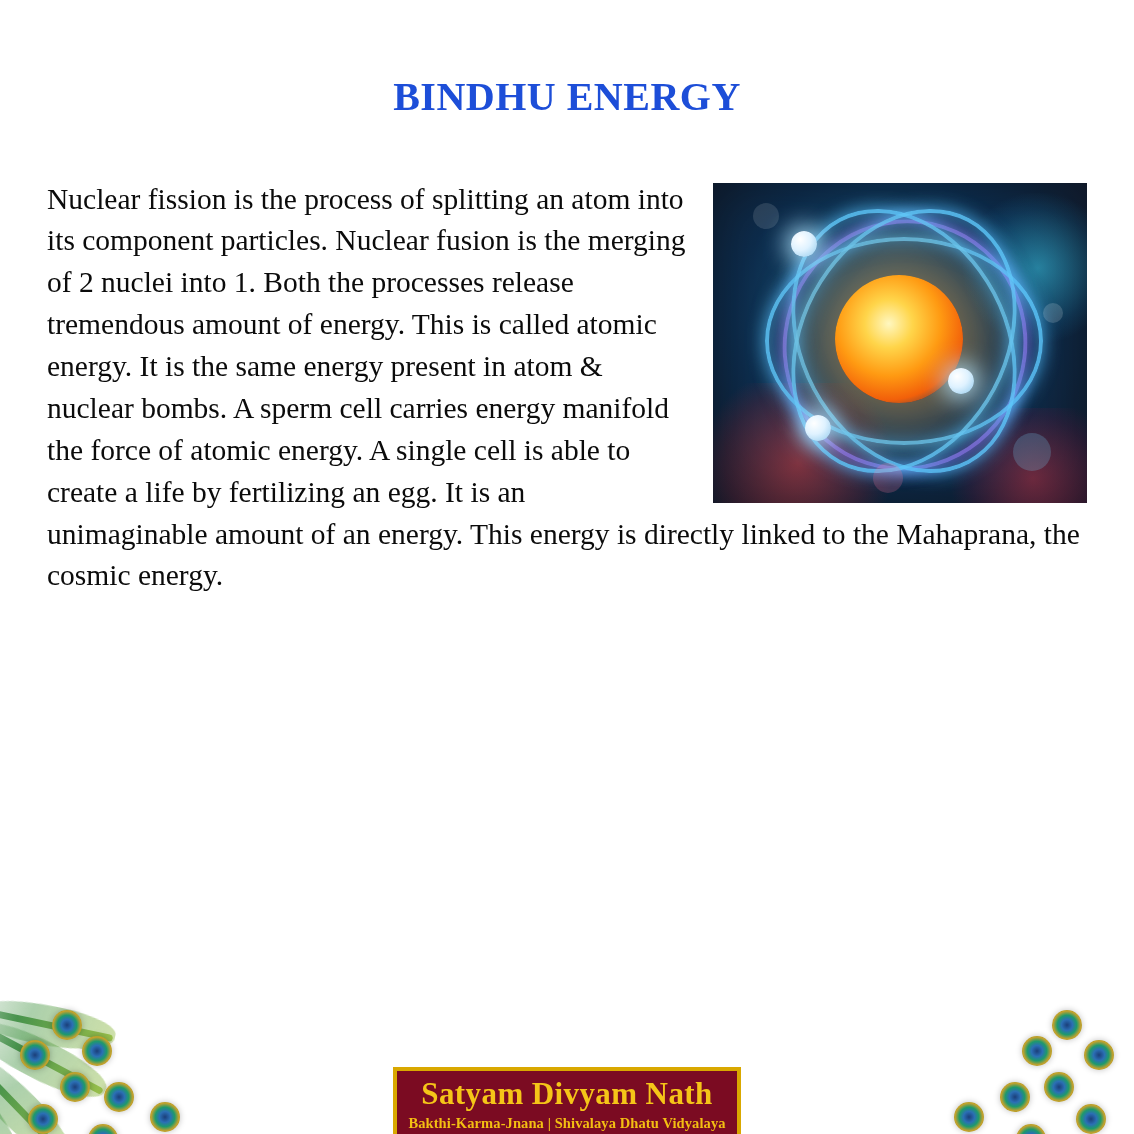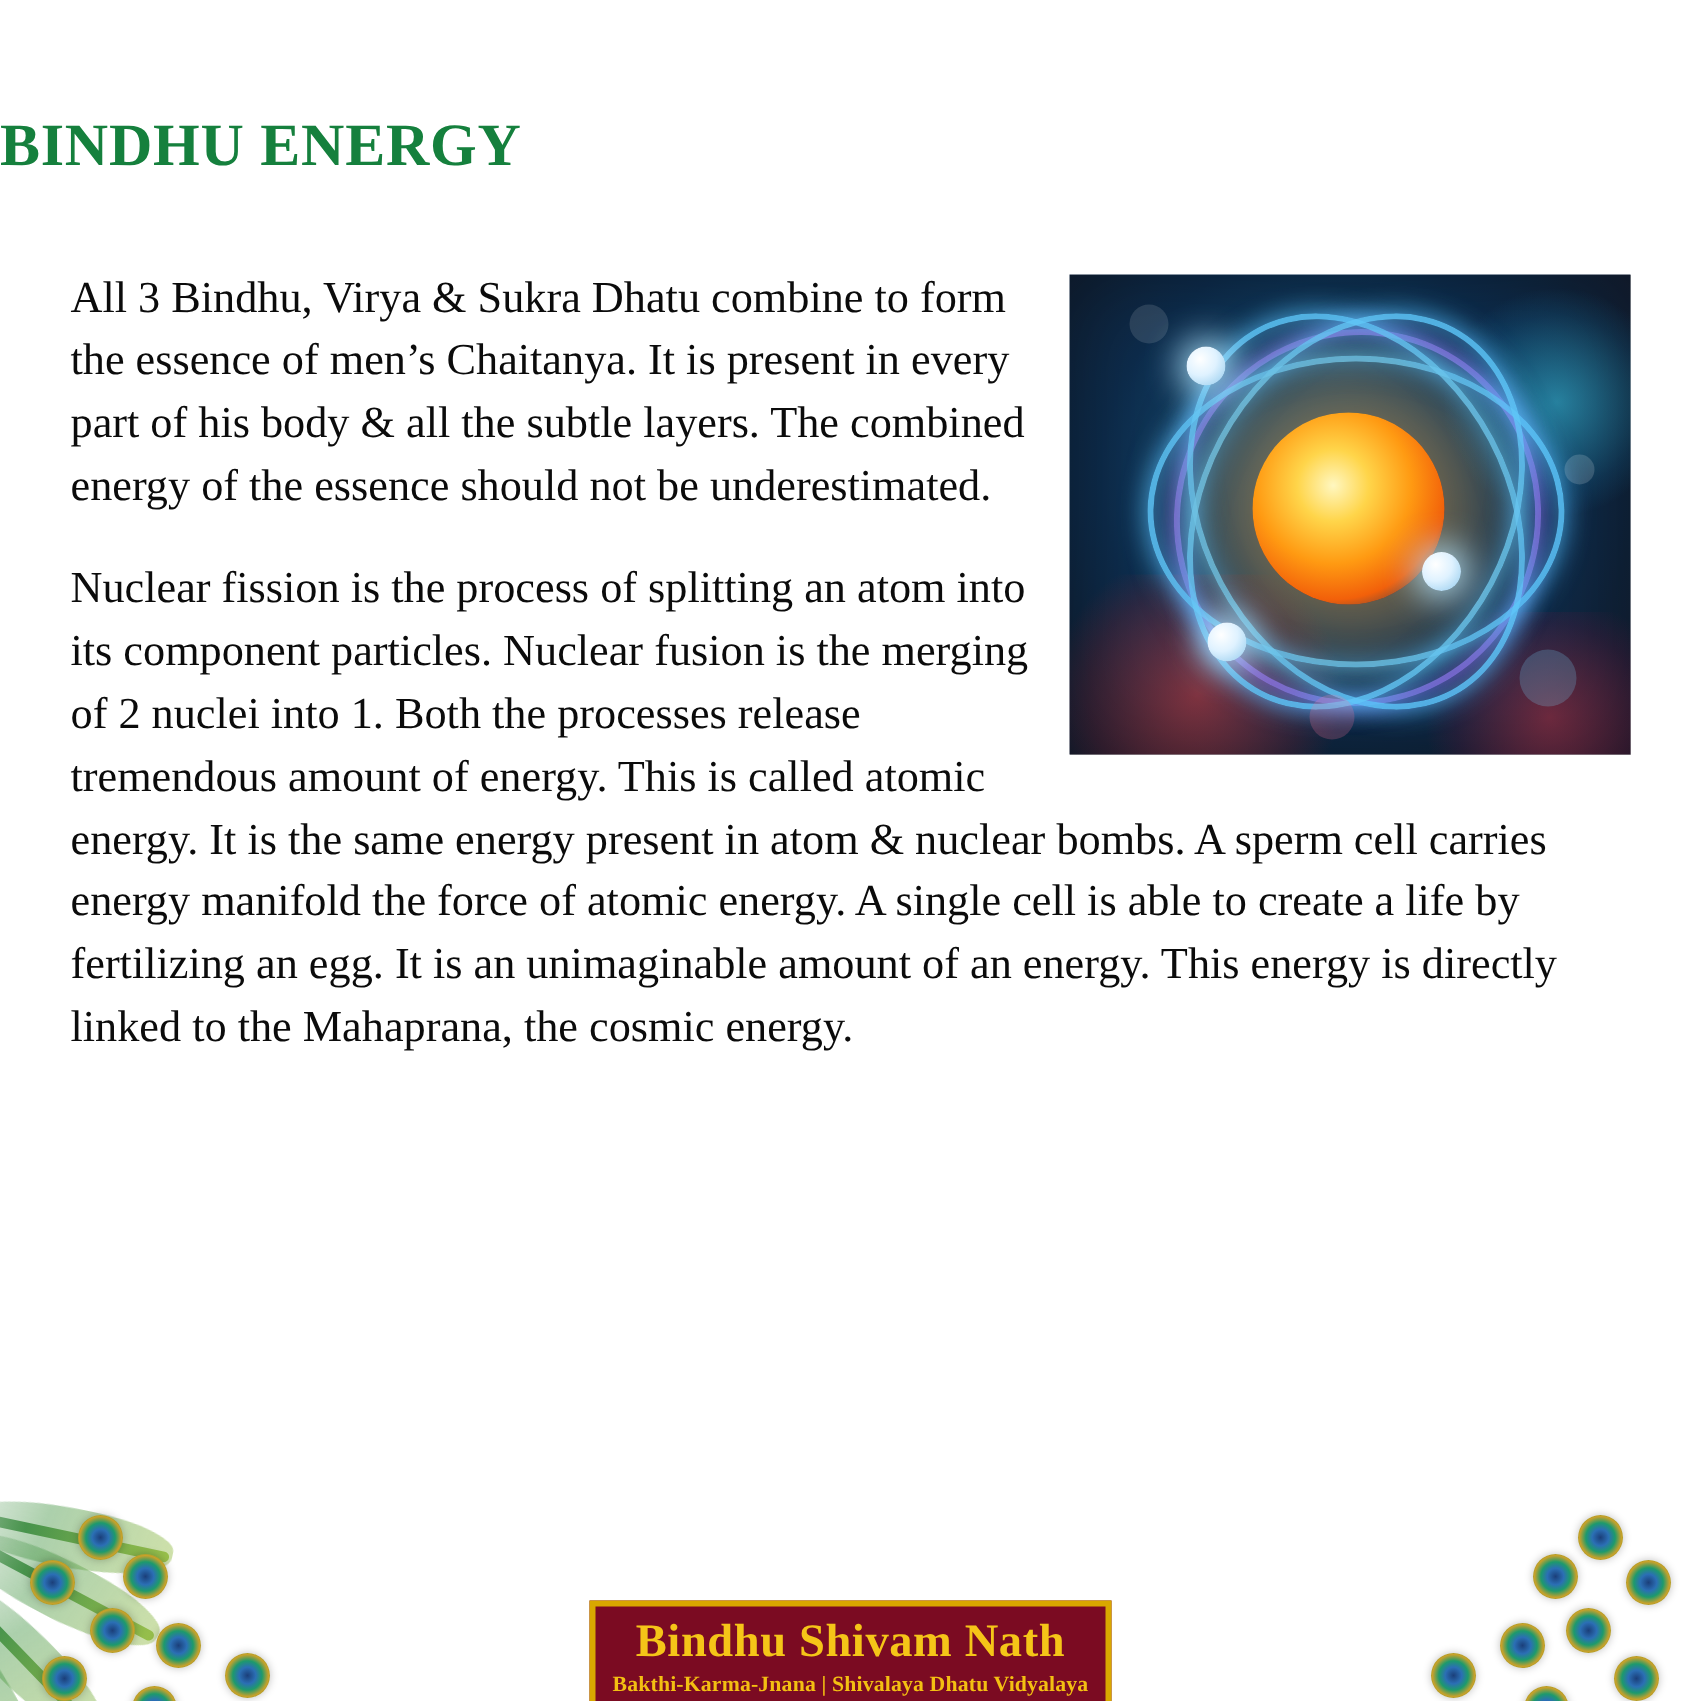--- a/index.html
+++ b/index.html
@@ -17,26 +17,27 @@
   }
 
   .page {
     position: relative;
     width: 1134px;
     height: 1134px;
     box-sizing: border-box;
   }
 
   .title {
+    text-align: center;
     font-family: "Liberation Serif", "DejaVu Serif", serif;
     font-weight: bold;
     font-size: 40px;
     letter-spacing: 0.5px;
     padding-top: 46px;
-    color: #15803d;
+    color: #1d4ed8;
   }
 
   .content {
     position: relative;
     margin: 0 auto;
     width: 1040px;
     padding-top: 32px;
     font-size: 29.5px;
     line-height: 1.42;
     color: #0b0b0b;
@@ -216,21 +217,20 @@
       <div class="core"></div>
       <div class="electron e1"></div>
       <div class="electron e2"></div>
       <div class="electron e3"></div>
       <div class="bokeh b1"></div>
       <div class="bokeh b2"></div>
       <div class="bokeh b3"></div>
       <div class="bokeh b4"></div>
     </div>
 
-    <p class="para">All 3 Bindhu, Virya &amp; Sukra Dhatu combine to form the essence of men’s Chaitanya. It is present in every part of his body &amp; all the subtle layers. The combined energy of the essence should not be underestimated.</p>
     <p class="para">Nuclear fission is the process of splitting an atom into its component particles. Nuclear fusion is the merging of 2 nuclei into 1. Both the processes release tremendous amount of energy. This is called atomic energy. It is the same energy present in atom &amp; nuclear bombs. A sperm cell carries energy manifold the force of atomic energy. A single cell is able to create a life by fertilizing an egg. It is an unimaginable amount of an energy. This energy is directly linked to the Mahaprana, the cosmic energy.</p>
 
   </div>
 
   <div class="footer">
 
     <div class="feathers left">
       <div class="plume" style="left:-30px; top:22px; transform: rotate(28deg);">
         <div class="barbs"></div>
           <div class="stem"></div>
@@ -266,19 +266,19 @@
       <div class="eye" style="right:82px; top:60px;"></div>
       <div class="eye" style="right:20px; top:64px;"></div>
       <div class="eye" style="right:60px; top:96px;"></div>
       <div class="eye" style="right:104px; top:106px;"></div>
       <div class="eye" style="right:28px; top:128px;"></div>
       <div class="eye" style="right:88px; top:148px;"></div>
       <div class="eye" style="right:150px; top:126px;"></div>
     </div>
 
     <div class="logo">
-      <div class="logo-title">Bindhu Shivam Nath</div>
+      <div class="logo-title">Satyam Divyam Nath</div>
       <div class="logo-sub">Bakthi-Karma-Jnana | Shivalaya Dhatu Vidyalaya</div>
     </div>
 
   </div>
 
 </div>
 
 </body></html>

